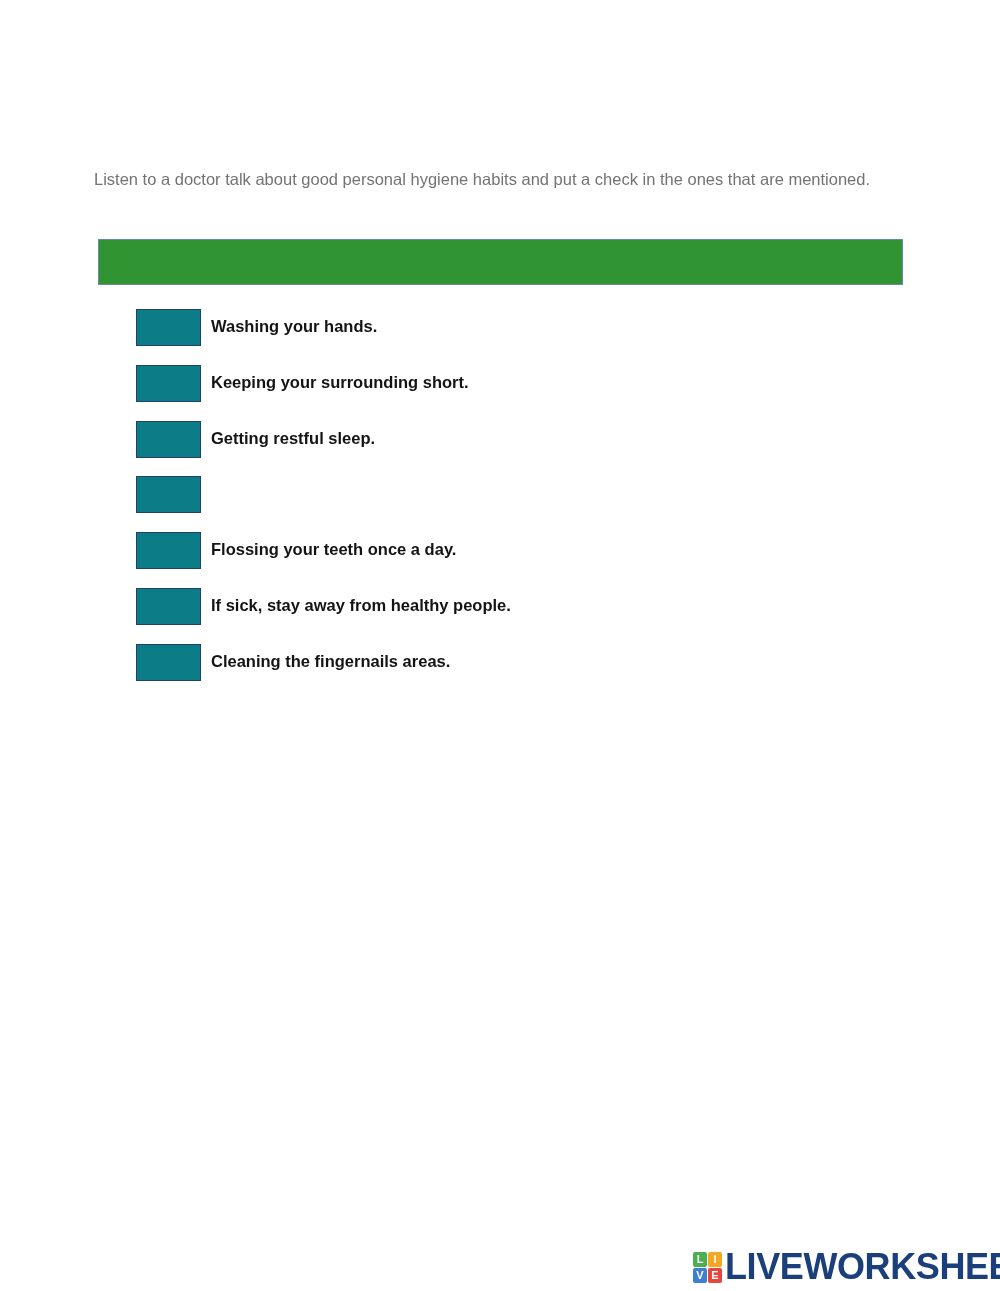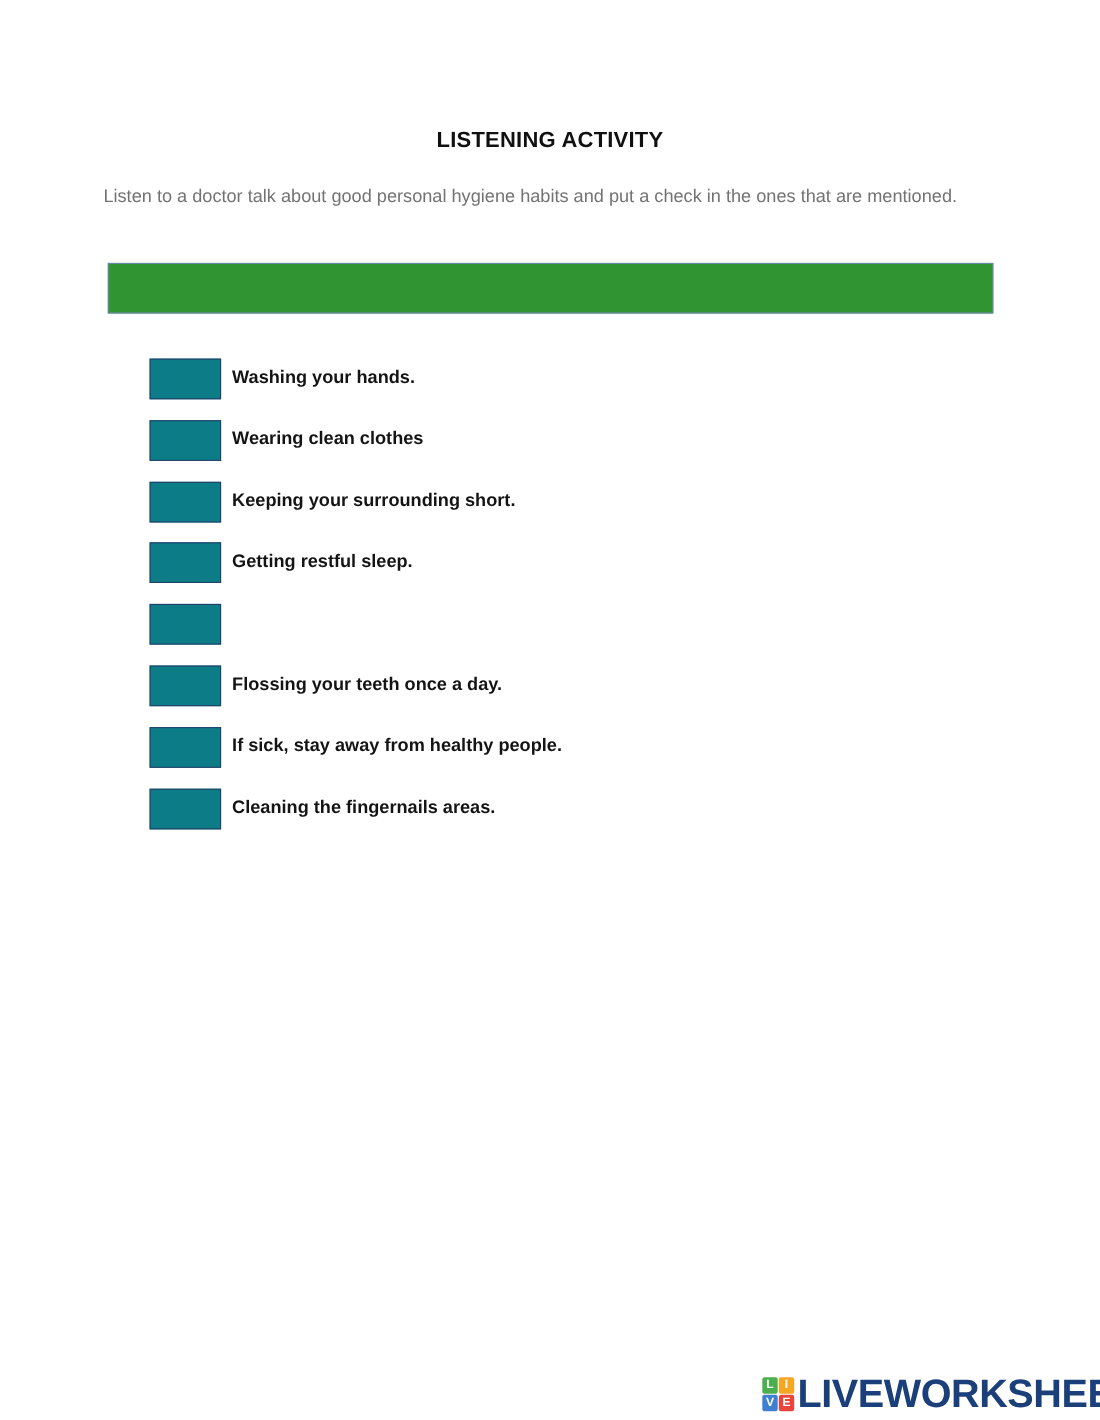--- a/index.html
+++ b/index.html
@@ -58,21 +58,20 @@
     border: 1px solid #6c88a8;
     box-sizing: border-box;
   }
 
   
   .checklist {
     position: absolute;
     top: 309px;
     left: 136px;
     width: 820px;
-    margin-top: 17px;
   }
   .check-row {
     position: relative;
     height: 55.8px;
   }
   .answer-box {
     position: absolute;
     left: 0;
     top: 0;
     width: 65px;
@@ -127,37 +126,32 @@
     color: #1b3f7a;
     letter-spacing: -0.4px;
     line-height: 1;
   }
 </style>
 </head>
 <body>
 
 <div class="page">
 
-  <div class="worksheet-title">LISTENING ACTIVITY</div>
 
   <div class="instructions">Listen to a doctor talk about good personal hygiene habits and put a check in the ones that are mentioned.</div>
 
   <div class="green-bar"></div>
 
   <div class="checklist">
 
     <div class="check-row">
       <div class="answer-box"></div>
       <div class="item-label">Washing your hands.</div>
     </div>
 
-    <div class="check-row">
-      <div class="answer-box"></div>
-      <div class="item-label">Wearing clean clothes</div>
-    </div>
 
     <div class="check-row">
       <div class="answer-box"></div>
       <div class="item-label">Keeping your surrounding short.</div>
     </div>
 
     <div class="check-row">
       <div class="answer-box"></div>
       <div class="item-label">Getting restful sleep.</div>
     </div>

